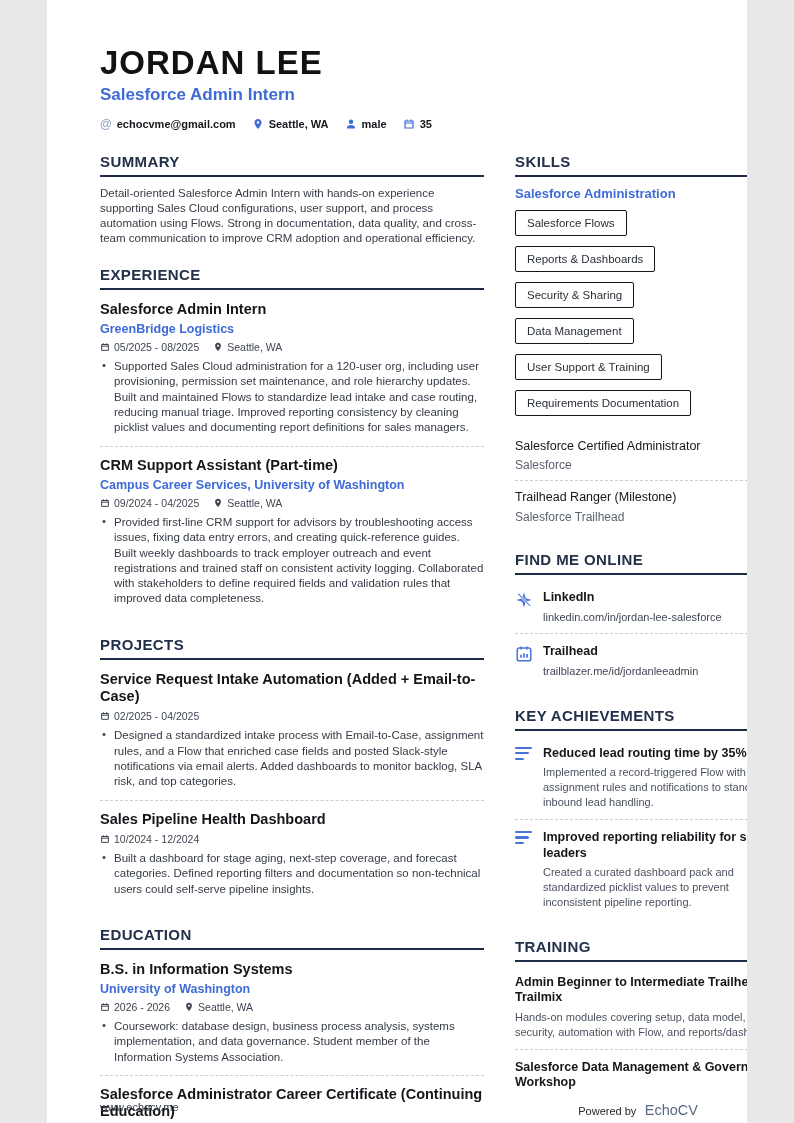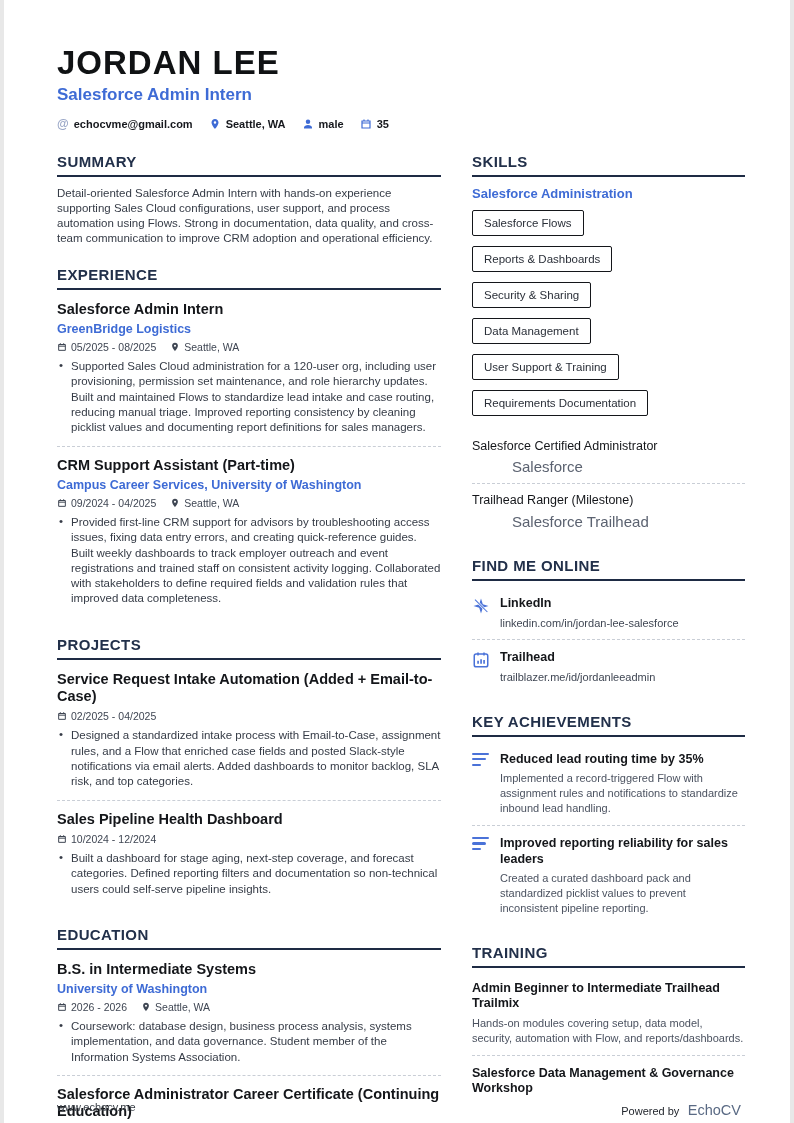--- a/index.html
+++ b/index.html
@@ -1,19 +1,19 @@
 <!DOCTYPE html>
 <html><head>
 <meta charset="utf-8">
 <style>
   * { margin:0; padding:0; box-sizing:border-box; }
   html,body { background:#e8e8e8; }
   body { font-family:"Liberation Sans", sans-serif; }
   .page {
-    position:relative; width:786px; height:1123px; margin:0 auto;
+    position:relative; width:700px; height:1123px; margin:0 auto;
     background:#ffffff; overflow:hidden;
     padding:46px 66px 0 53px;
     color:#1f2937;
   }
   
   .name { font-size:33px; font-weight:700; letter-spacing:1px; color:#101214; line-height:1.05; }
   .job-title { font-size:17px; font-weight:700; color:#3e6bd5; margin-top:4px; }
   .contact-row { display:flex; align-items:center; gap:16px; margin-top:12px; }
   .contact-item { display:flex; align-items:center; gap:5px; font-size:11px; font-weight:700; color:#16181d; }
   .at-glyph { color:#9aa7c7; font-size:12px; font-weight:700; }
@@ -43,21 +43,21 @@
   .skills-category { font-size:13px; font-weight:700; color:#3e6bd5; margin:2px 0 9px 0; }
   .skill-box {
     display:table; font-size:11.5px; font-weight:400; color:#2a2f38;
     border:1.2px solid #14161a; border-radius:2px; padding:6px 11px; margin-bottom:10px;
     background:#fff;
   }
   
   .cert-entry { padding:4px 0 8px 0; }
   .cert-entry + .cert-entry { border-top:1px dashed #c9ced6; padding-top:9px; }
   .cert-name { font-size:12.5px; font-weight:400; color:#14161a; line-height:1.25; }
-  .cert-issuer { font-size:15px; color:#5b6270; margin-top:4px;margin-left:40px; }
+  .cert-issuer { font-size:12px; color:#5b6270; margin-top:4px; }
   
   .icon-entry { display:flex; gap:8px; padding:6px 0 9px 0; }
   .icon-entry + .icon-entry { border-top:1px dashed #c9ced6; padding-top:10px; }
   .icon-cell { width:20px; flex:0 0 20px; padding-top:1px; }
   .ie-title { font-size:12.5px; font-weight:700; color:#14161a; line-height:1.25; }
   .ie-sub { font-size:11px; color:#3f4653; margin-top:4px; line-height:1.35; }
   .ach-desc { font-size:11px; color:#4b5260; margin-top:4px; line-height:1.35; }
   .filter-icon span { display:block; height:2.2px; background:#4a72d8; border-radius:2px; margin-bottom:3.2px; }
   .filter-icon .l1 { width:17px; } .filter-icon .l2 { width:14px; } .filter-icon .l3 { width:9px; }
   
@@ -186,21 +186,21 @@
             </div>
           </div>
           <div class="bullet">Built a dashboard for stage aging, next-step coverage, and forecast categories. Defined reporting filters and documentation so non-technical users could self-serve pipeline insights.</div>
         </div>
       </div>
 
       <div class="section">
         <div class="section-heading">EDUCATION</div>
 
         <div class="entry">
-          <div class="entry-title">B.S. in Intermediate Systems</div>
+          <div class="entry-title">B.S. in Information Systems</div>
           <div class="entry-org">University of Washington</div>
           <div class="meta-row">
             <div class="meta-item">
               <svg class="micon" viewBox="0 0 24 24">
                   <path fill="none" stroke="#3f4653" stroke-width="2.4" d="M4 6h16v14H4zM4 10h16M8 3v4M16 3v4"></path>
                 </svg>
               <span>2026 - 2026</span>
             </div>
             <div class="meta-item">
               <svg class="micon" viewBox="0 0 24 24">

